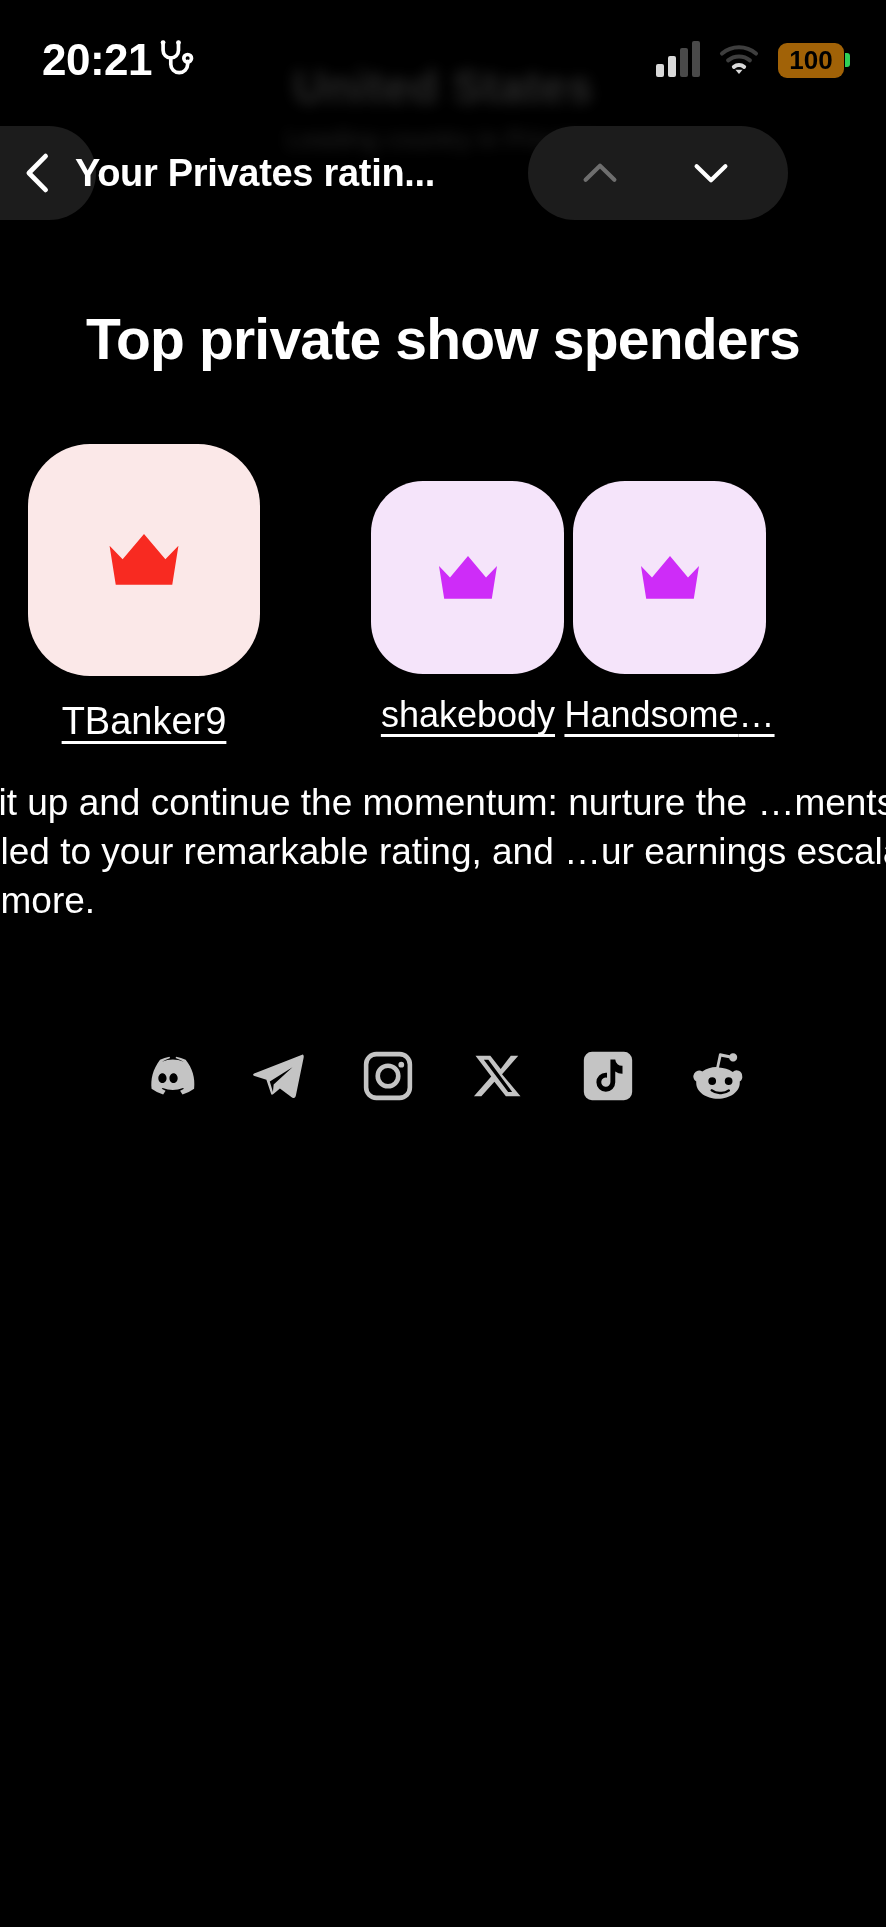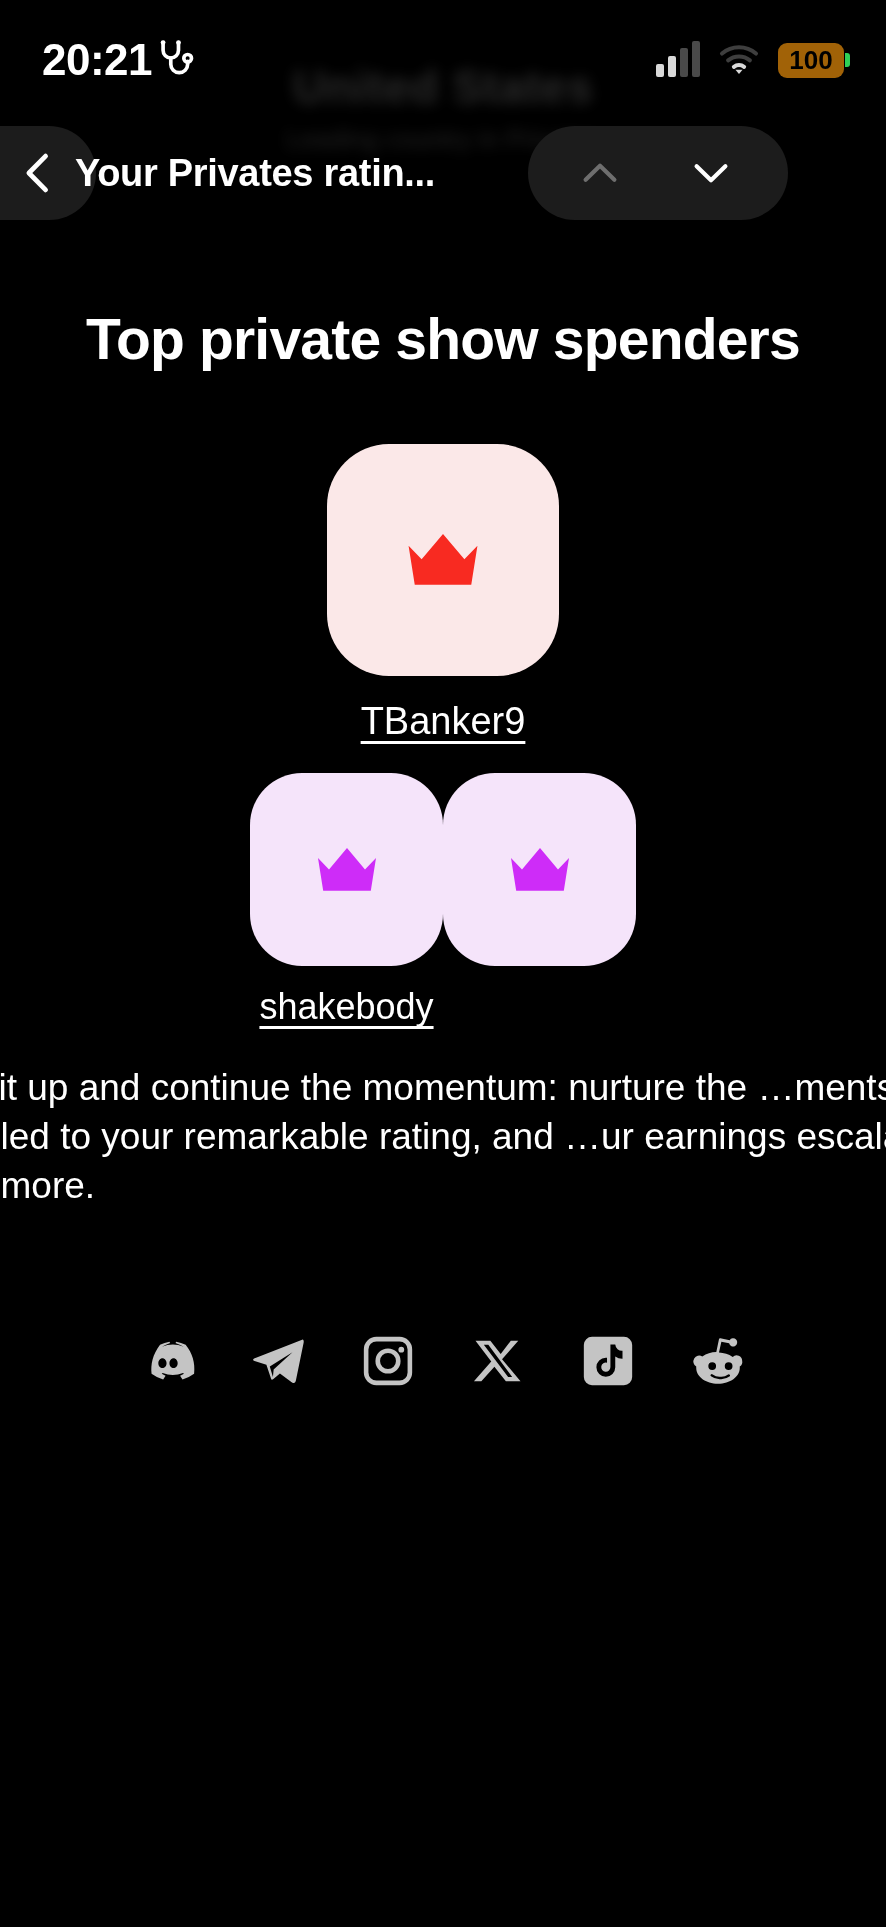--- a/index.html
+++ b/index.html
@@ -78,21 +78,21 @@
 
   
   .content { position:absolute; left:0; top:220px; width:886px; }
 
   .page-heading {
     text-align:center; color:#fff;
     font-size:57px; font-weight:700; letter-spacing:-0.8px;
     margin-top:86px;
   }
 
-  .podium { margin-top:72px; display:flex; flex-direction:column; align-items:center; }
+  .podium { margin-top:72px; display:flex; flex-direction:row; align-items:center;padding-left:28px; }
 
   .tile {
     border-radius:62px;
     display:flex; align-items:center; justify-content:center;
     cursor:pointer;
   }
   .tile-1 { width:232px; height:232px; background:#fbe8e8; }
   .tile-2 { width:193px; height:193px; background:#f5e4fa; border-radius:52px; }
 
   .crown { display:block; }
@@ -225,20 +225,21 @@
           </div>
           <div class="uname uname-2">shakebody</div>
         </div>
 
         <div class="rank-col">
           <div class="tile tile-2">
             <svg class="crown crown-2" viewBox="0 0 32 25">
               <path d="M1.5 6.5L7 12.2 16 1.5l9 10.7 5.5-5.7-2.6 16.4H4.1z" fill="#ce2cf8"></path>
             </svg>
           </div>
+          <div class="uname uname-2"><span>Handsome</span><span class="uname-trunc">…</span></div>
         </div>
 
       </div>
     </div>
 
     <p class="blurb">…ep it up and continue the momentum: nurture the …ments that have led to your remarkable rating, and …ur earnings escalate even more.</p>
 
 
     <div class="socials">
 

